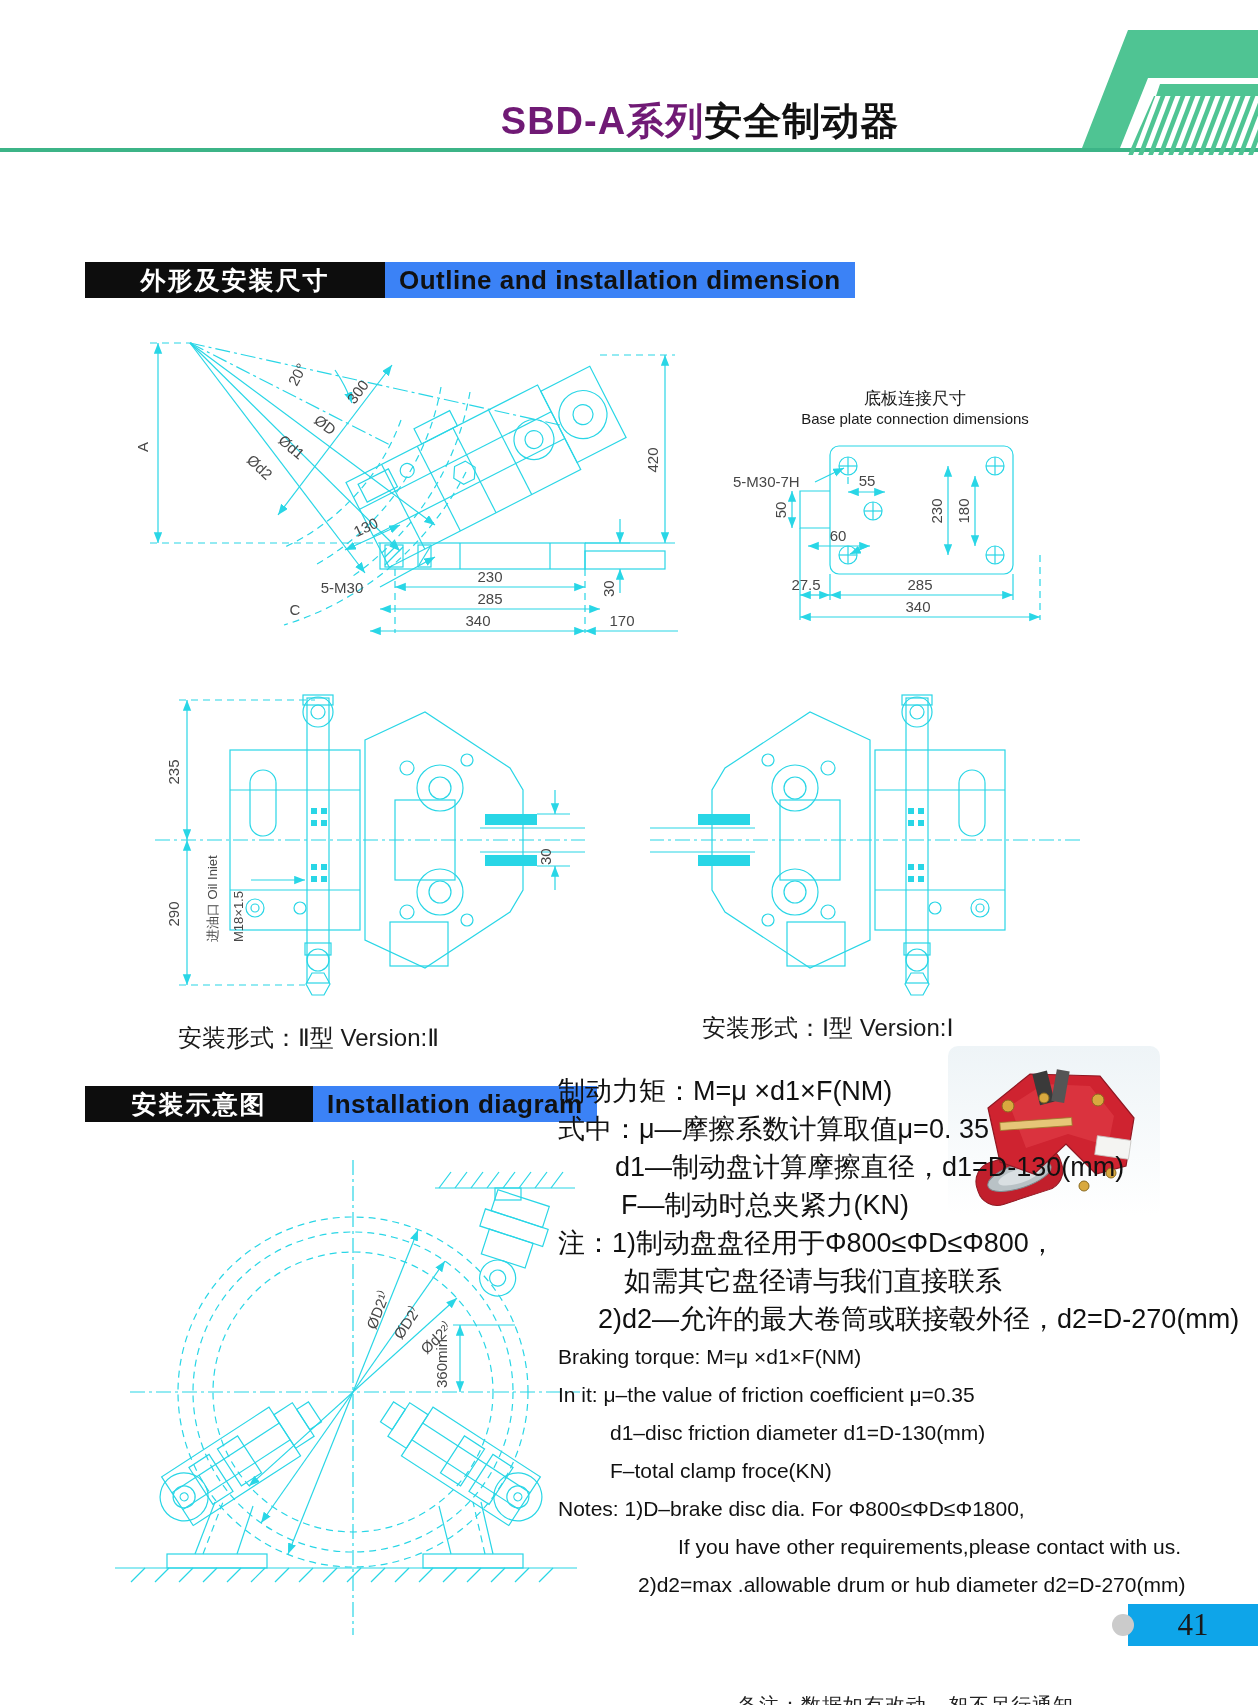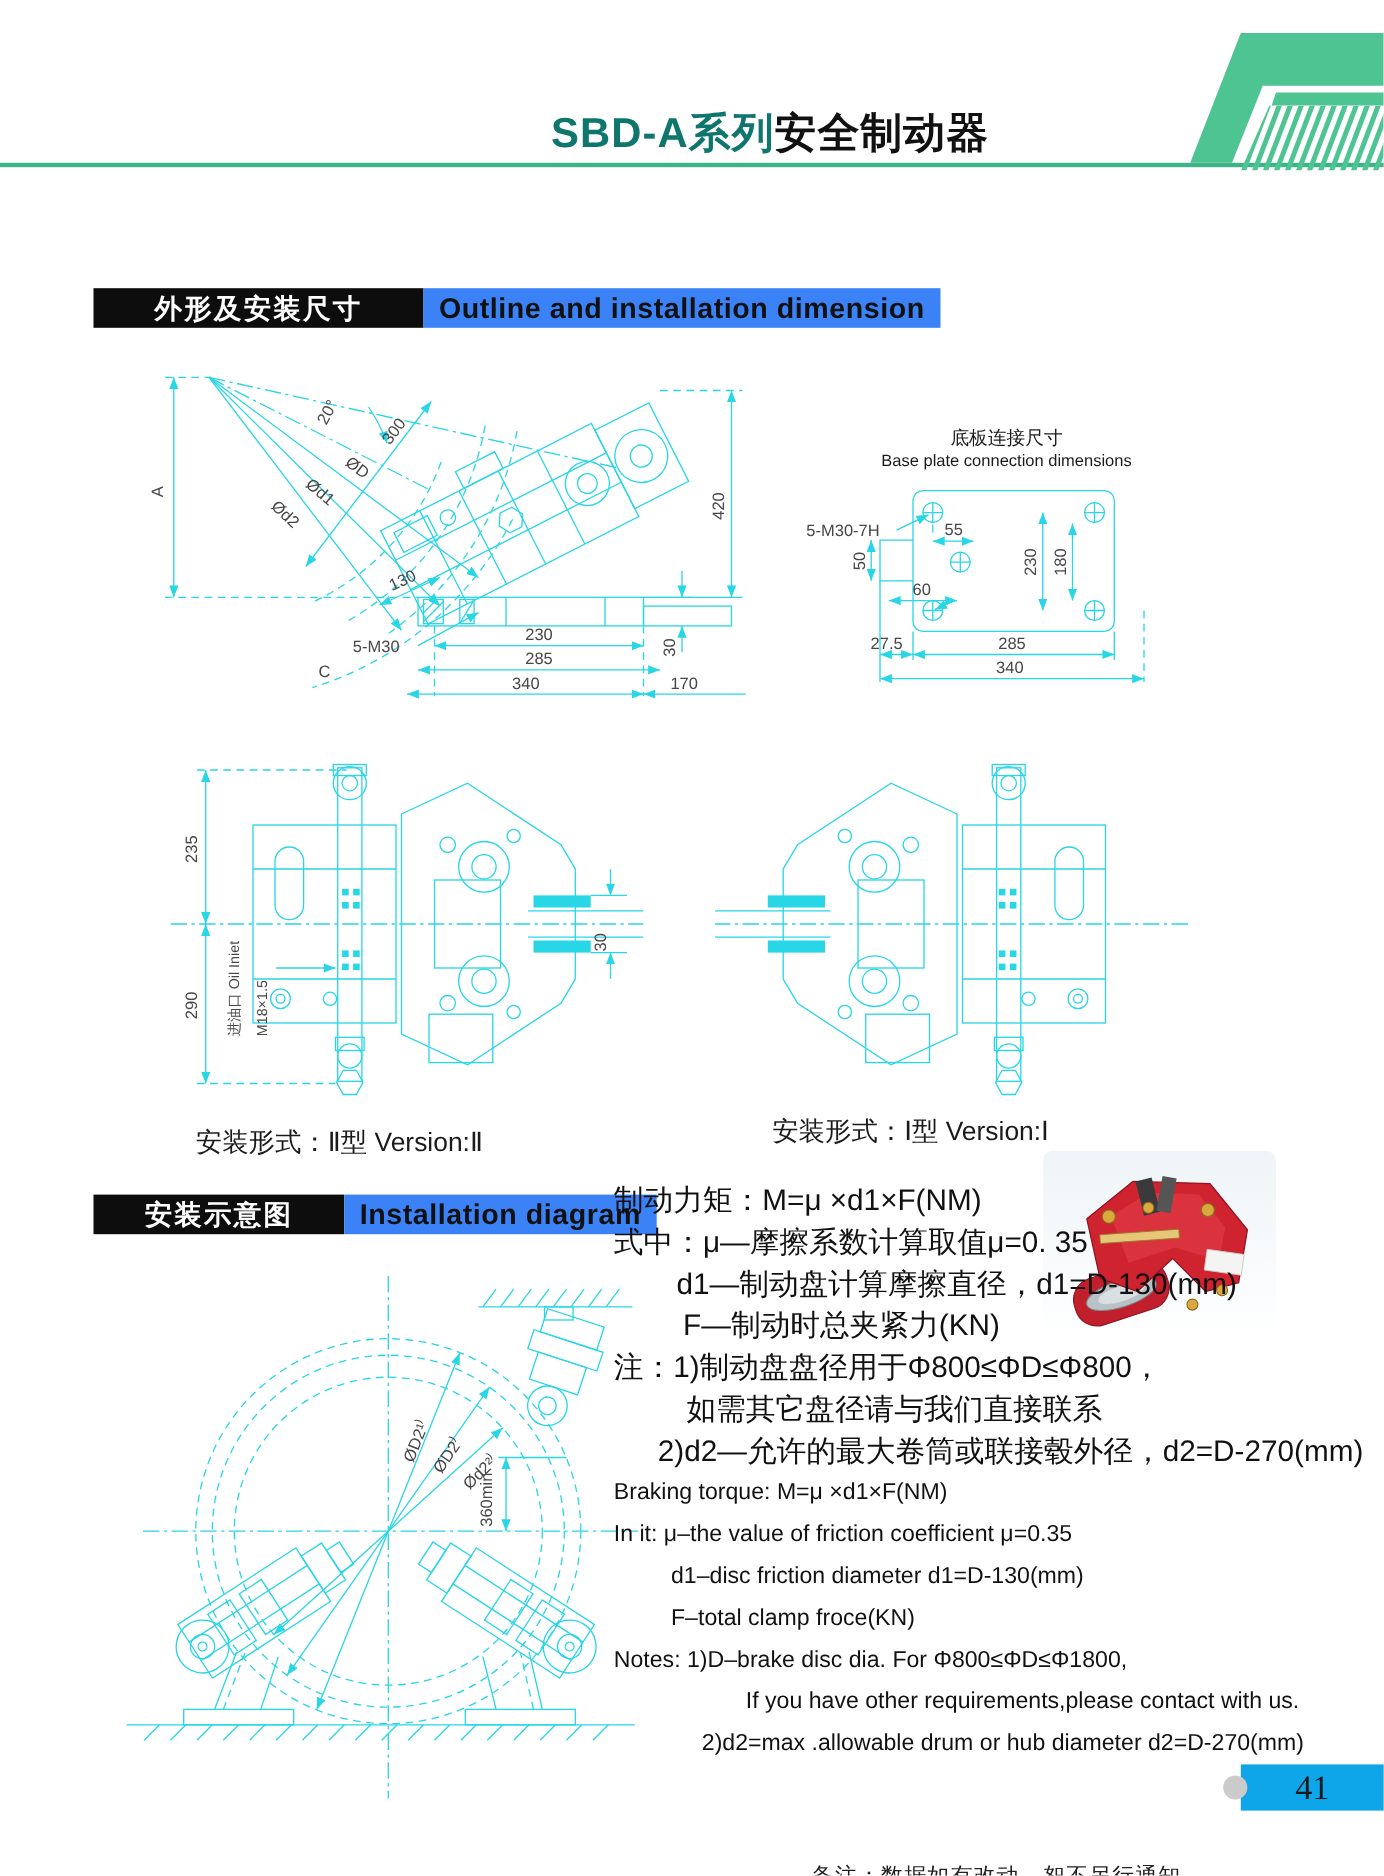--- a/index.html
+++ b/index.html
@@ -1,20 +1,20 @@
 <!DOCTYPE html>
 <html><head>
 <meta charset="utf-8">
 <style>
   html,body{margin:0;padding:0;background:#ffffff;}
   body{width:1258px;height:1705px;position:relative;font-family:"Liberation Sans",sans-serif;overflow:hidden;}
   .abs{position:absolute;}
   
   .page-title{left:420px;top:96px;width:560px;text-align:center;font-size:38px;font-weight:bold;letter-spacing:1px;white-space:nowrap;}
-  .title-red{color:#0f766e;}
+  .title-red{color:#701a75;}
   .title-black{color:#111111;}
   .green-line{left:0;top:148px;width:1258px;height:4px;background:#3cb487;}
   
   .secbar{height:36px;display:flex;align-items:center;}
   .sec-zh{background:#0d0d0d;color:#ffffff;font-size:25px;font-weight:bold;display:flex;align-items:center;justify-content:center;height:36px;letter-spacing:2px;}
   .sec-en{background:#3b82f6;color:#111111;font-size:26px;font-weight:bold;display:flex;align-items:center;height:36px;padding:0 14px;letter-spacing:0.5px;white-space:nowrap;}
   
   svg text{stroke:none;}
   .cy{stroke:#29d6e6;fill:none;stroke-width:1.2;}
   .cyf{fill:#29d6e6;stroke:none;}

